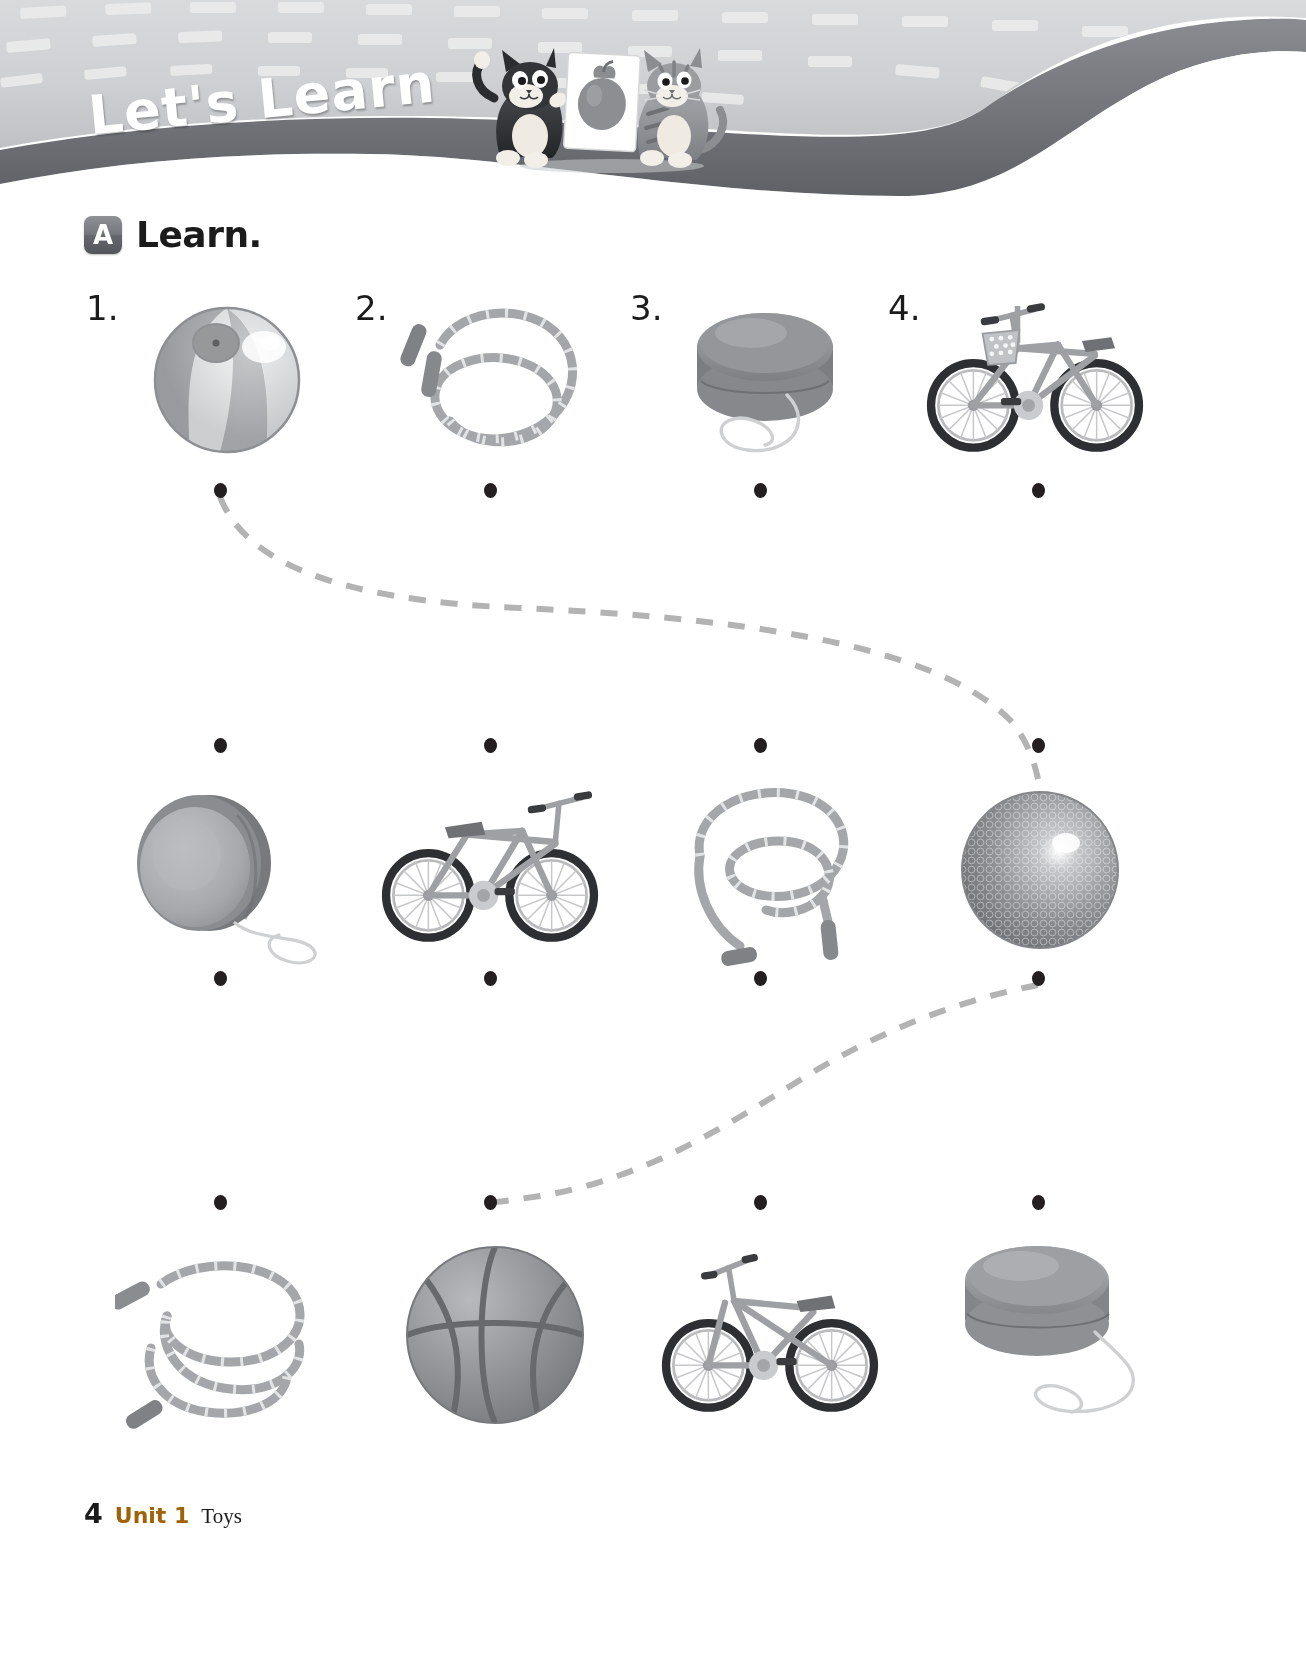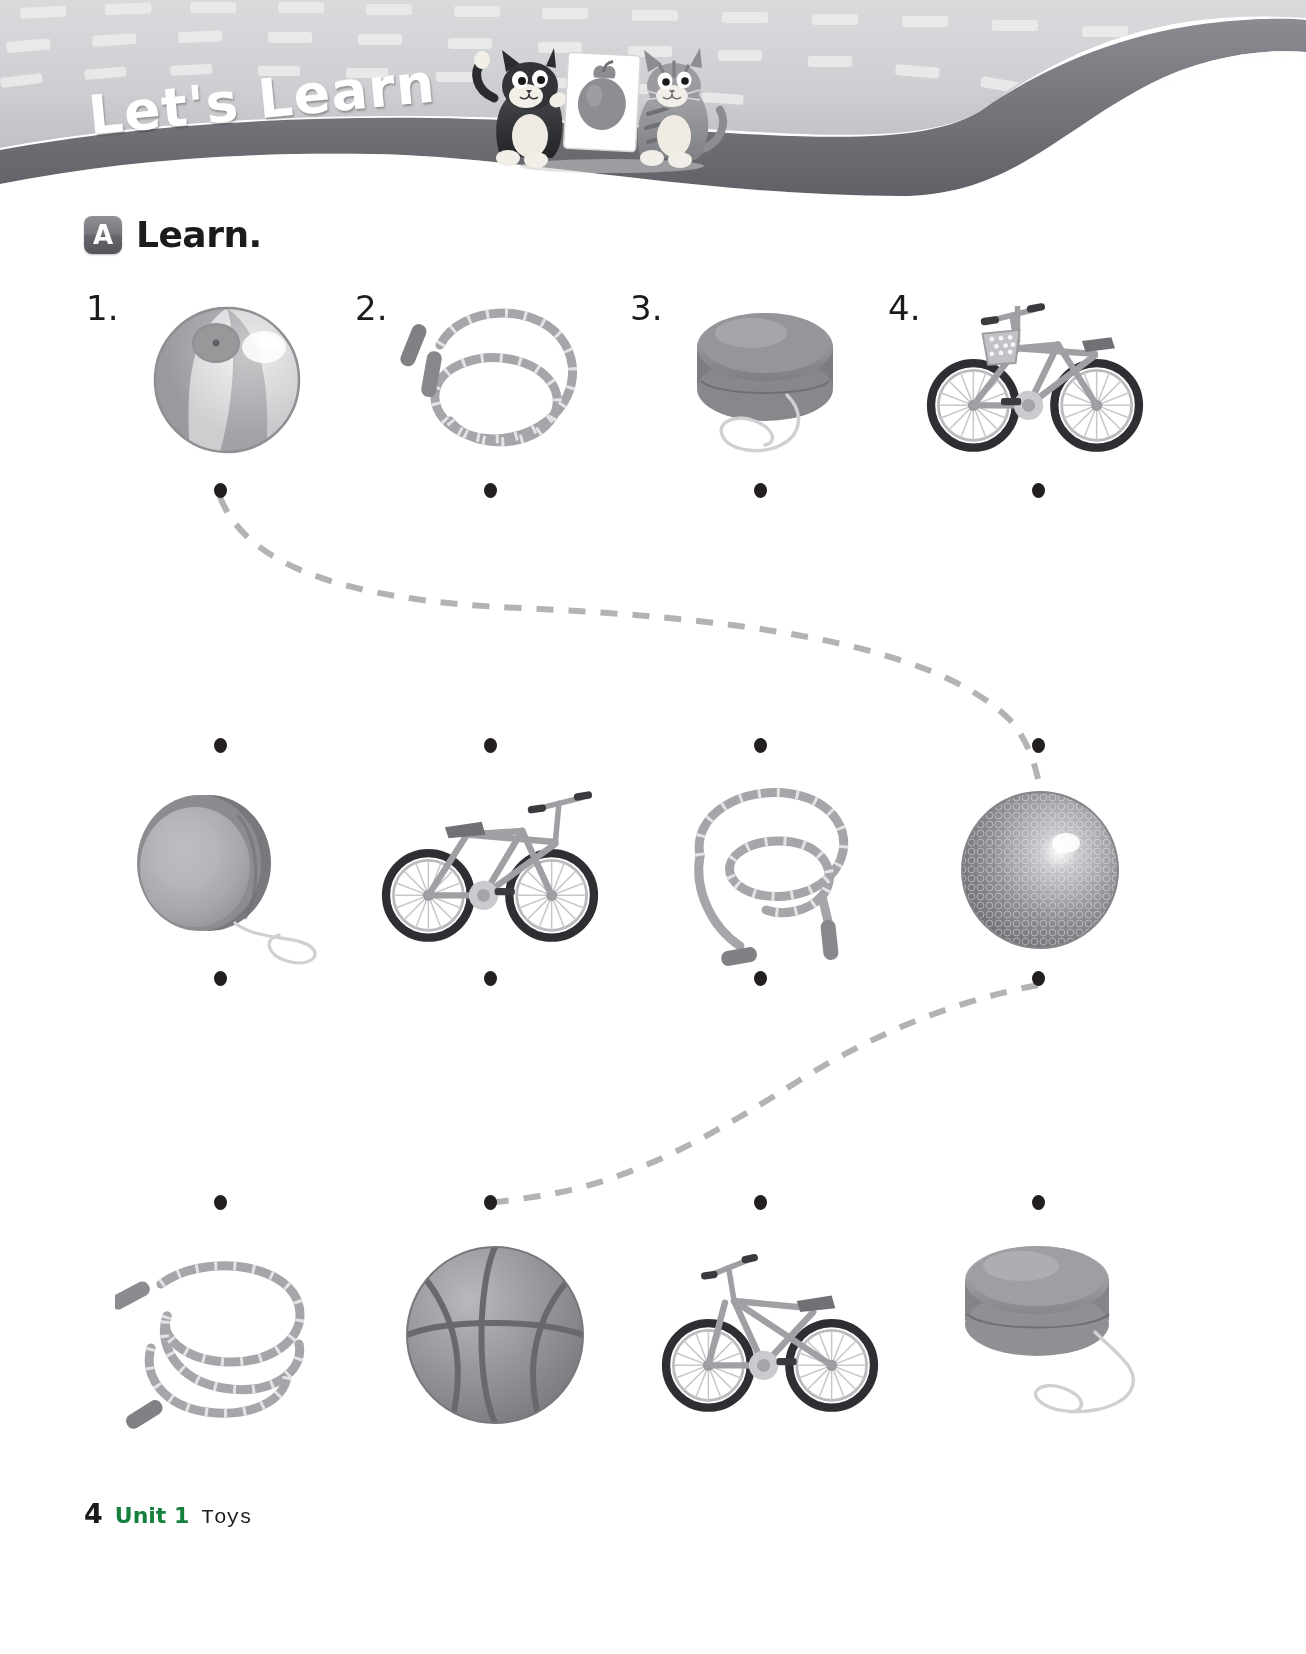--- a/index.html
+++ b/index.html
@@ -118,24 +118,24 @@
   .pg-num {
     font-family: "DejaVu Sans", sans-serif;
     font-weight: bold;
     font-size: 27px;
     color: #1b1b1b;
   }
   .unit-lbl {
     font-family: "DejaVu Sans", sans-serif;
     font-weight: bold;
     font-size: 22px;
-    color: #15803d;
+    color: #a16207;
   }
   .unit-topic {
-    font-family: Liberation Mono, monospace;
+    font-family: Liberation Serif, serif;
     font-size: 21px;
     color: #1b1b1b;
   }
 </style>
 </head>
 <body>
 
 <div class="banner">
   <svg class="banner-svg" width="1306" height="200" viewBox="0 0 1306 200">
     <defs>

